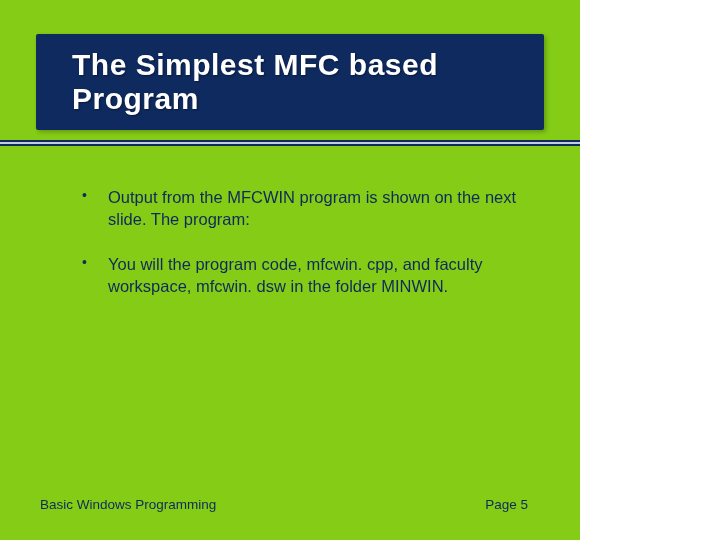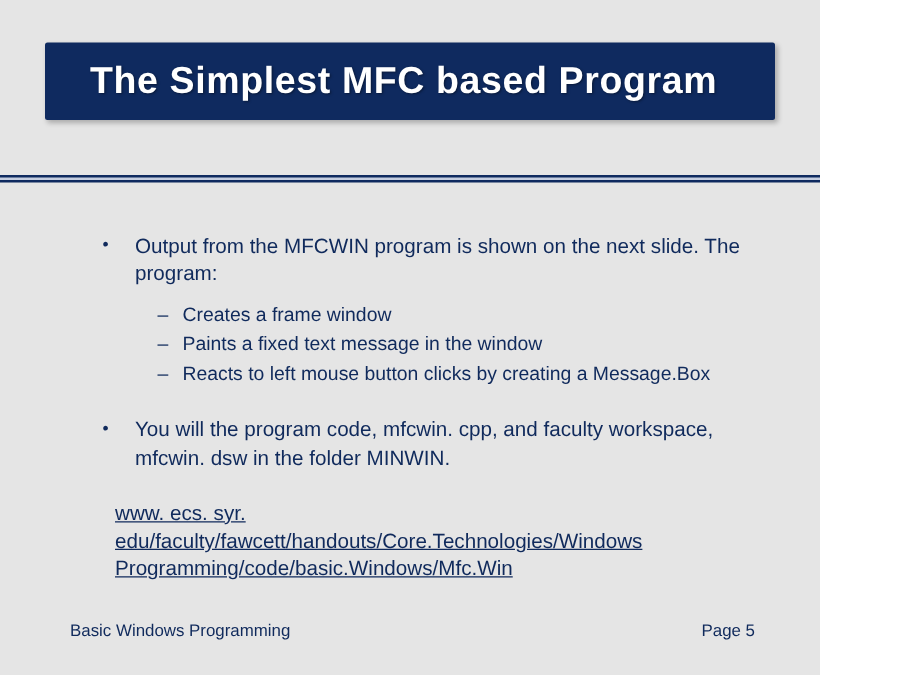--- a/index.html
+++ b/index.html
@@ -1,17 +1,17 @@
 <!DOCTYPE html>
 <html><head>
 <meta charset="utf-8">
 <style>
   * { margin: 0; padding: 0; box-sizing: border-box; }
   html, body { width: 720px; height: 540px; background: #fff; font-family: Tahoma, Verdana, Arial, sans-serif; }
-  .slide { position: relative; width: 656px; height: 540px; background: #e5e5e5; overflow: hidden; }
+  .slide { position: relative; width: 580px; height: 540px; background: #84cc16; overflow: hidden; }
   .title-band {
     position: absolute;
     left: 36px; right: 36px; top: 34px;
     background: #0f2a5f;
     padding: 14px 20px 14px 36px;
     border-radius: 2px;
     box-shadow: 2px 2px 4px rgba(0,0,0,0.25);
   }
   .title-band h1 {
     color: #fff;
@@ -60,21 +60,21 @@
   .link-block {
     margin-left: 28px;
     margin-top: 10px;
     font-size: 16.5px;
     text-decoration: underline;
     color: #102a5c;
     word-break: break-word;
   }
   .footer {
     position: absolute;
-    left: 56px; right: 52px; bottom: 28px;
+    left: 40px; right: 52px; bottom: 28px;
     display: flex; justify-content: space-between;
     color: #102a5c;
     font-size: 13.5px;
   }
 </style>
 </head>
 <body>
 
 <div class="slide">
 
@@ -85,34 +85,28 @@
   <div class="rule-row">
     <div class="rule-outer"></div>
     <div class="rule-inner"></div>
   </div>
 
   <div class="content">
     <ul class="top">
 
       <li>
         <span>Output from the MFCWIN program is shown on the next slide.  The program:</span>
-        <ul class="sub">
-          <li>Creates a frame window</li>
-          <li>Paints a fixed text message in the window</li>
-          <li>Reacts to left mouse button clicks by creating a Message.Box</li>
-        </ul>
       </li>
 
       <li>
         <span>You will the program code, mfcwin. cpp, and faculty workspace, mfcwin. dsw in the folder MINWIN.</span>
       </li>
 
     </ul>
 
-    <div class="link-block">www. ecs. syr. edu/faculty/fawcett/handouts/Core.Technologies/Windows Programming/code/basic.Windows/Mfc.Win</div>
   </div>
 
   <div class="footer">
     <span>Basic Windows Programming</span>
     <span>Page 5</span>
   </div>
 
 </div>
 
 </body></html>

